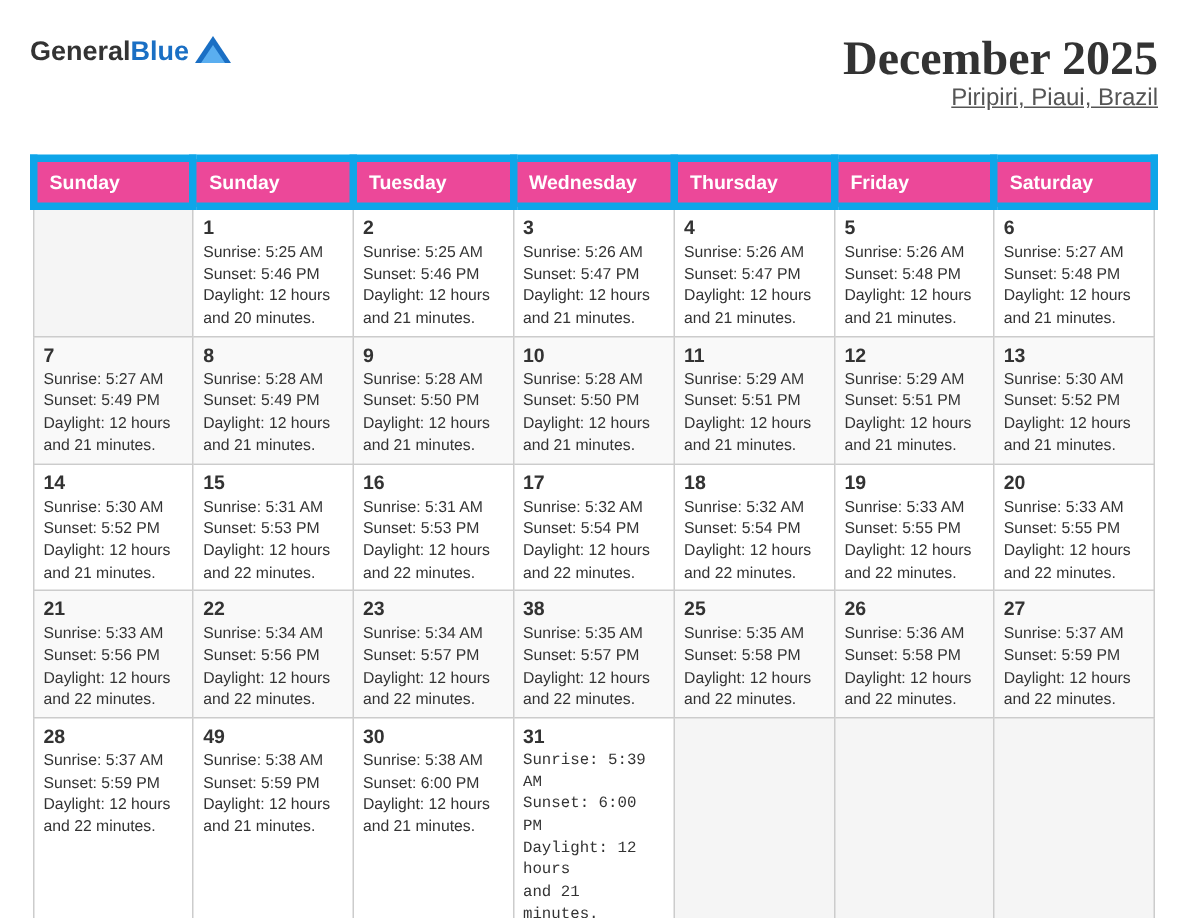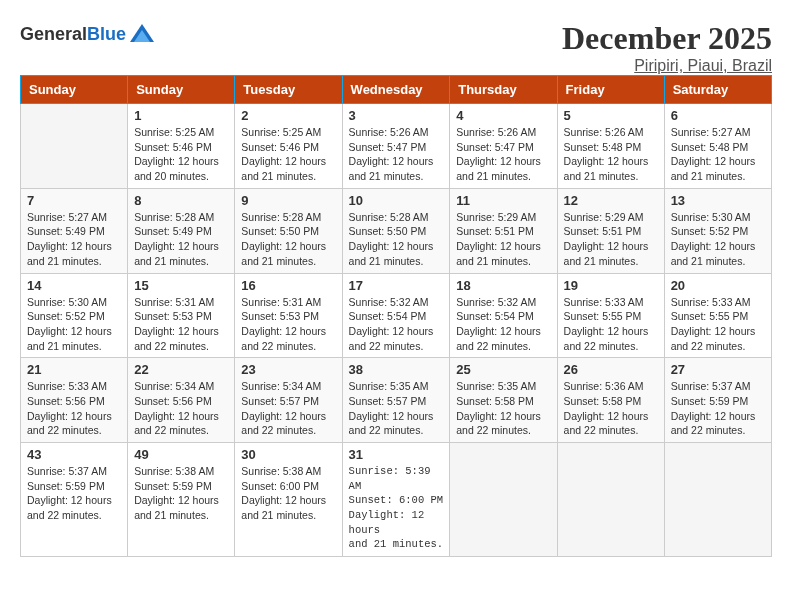--- a/index.html
+++ b/index.html
@@ -7,21 +7,21 @@
       font-family: Arial, sans-serif;
       background: #fff;
       width: 792px;
       min-height: 612px;
       padding: 20px;
     }
     .header {
       display: flex;
       justify-content: space-between;
       align-items: flex-start;
-      margin-bottom: 0;
+      margin-bottom: 28px;
     }
     .logo {
       display: flex;
       align-items: center;
     }
     .logo-text-general {
       font-size: 18px;
       font-weight: bold;
       color: #333;
     }
@@ -48,26 +48,26 @@
       font-size: 16px;
       color: #555;
       text-decoration: underline;
     }
     .calendar {
       width: 100%;
       border-collapse: collapse;
       border: 1px solid #ccc;
     }
     .calendar th {
-      background-color: #c2410c;
+      background-color: #ec4899;
       color: #fff;
       padding: 6px 8px;
       text-align: left;
       font-size: 13px;
-      border: 1px solid #0ea5e9;
+      border: 5px solid #0ea5e9;
     }
     .calendar td {
       border: 1px solid #ccc;
       vertical-align: top;
       padding: 4px 6px;
       width: 108px;
       min-height: 80px;
       font-size: 11px;
       color: #333;
       background: #fff;
@@ -316,21 +316,21 @@
         <td>
           <span class="day-number">27</span>
           <div class="day-info" style="white-space: pre-line;">Sunrise: 5:37 AM
 Sunset: 5:59 PM
 Daylight: 12 hours
 and 22 minutes.</div>
         </td>
       </tr>
       <tr>
         <td>
-          <span class="day-number">43</span>
+          <span class="day-number">28</span>
           <div class="day-info" style="white-space: pre-line;">Sunrise: 5:37 AM
 Sunset: 5:59 PM
 Daylight: 12 hours
 and 22 minutes.</div>
         </td>
         <td>
           <span class="day-number">49</span>
           <div class="day-info" style="white-space: pre-line;">Sunrise: 5:38 AM
 Sunset: 5:59 PM
 Daylight: 12 hours

